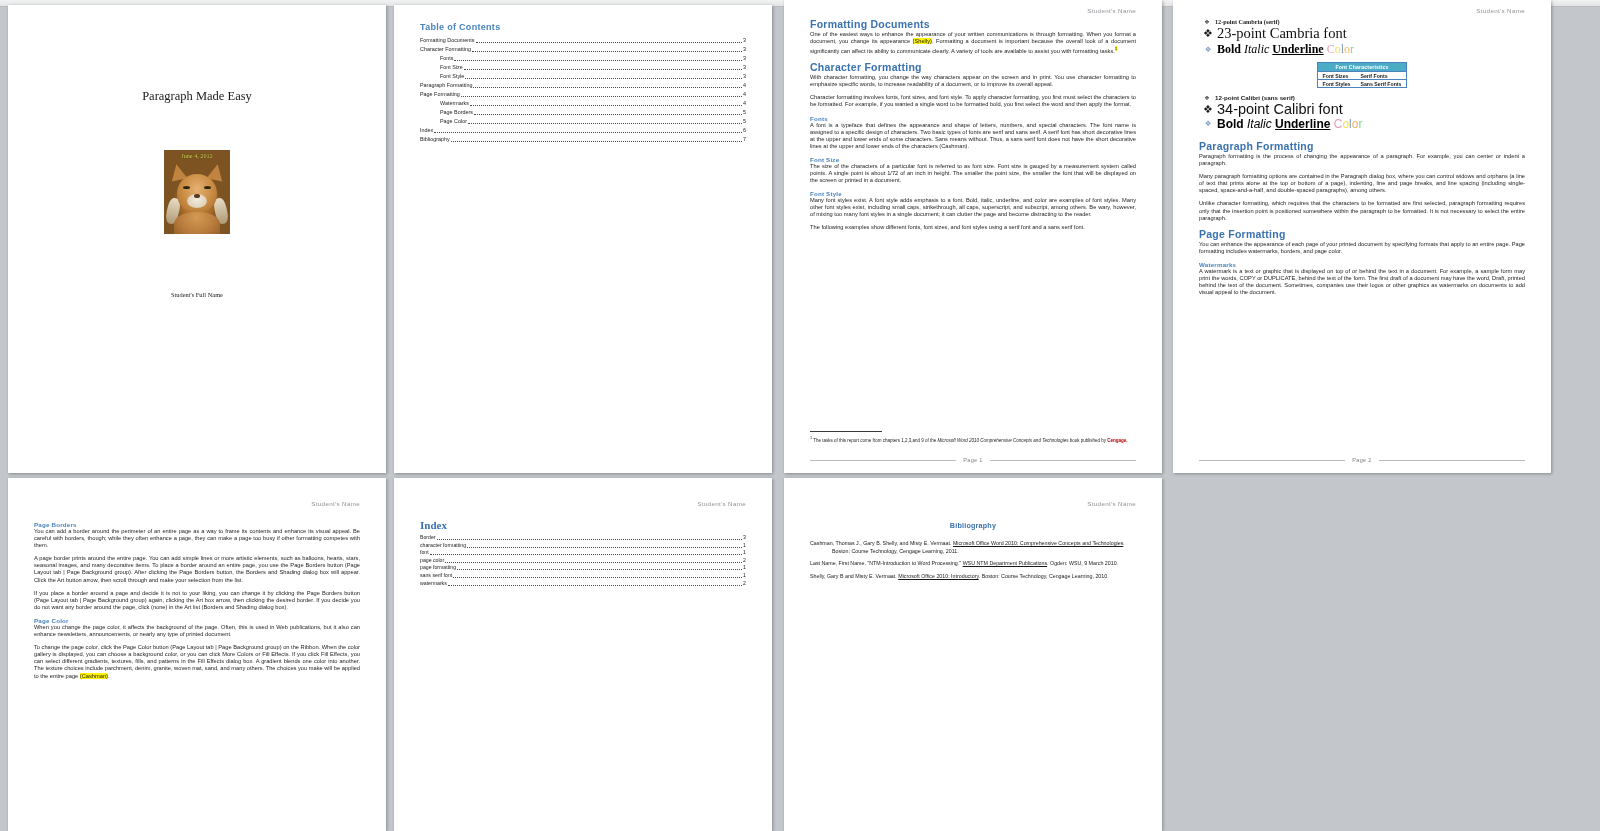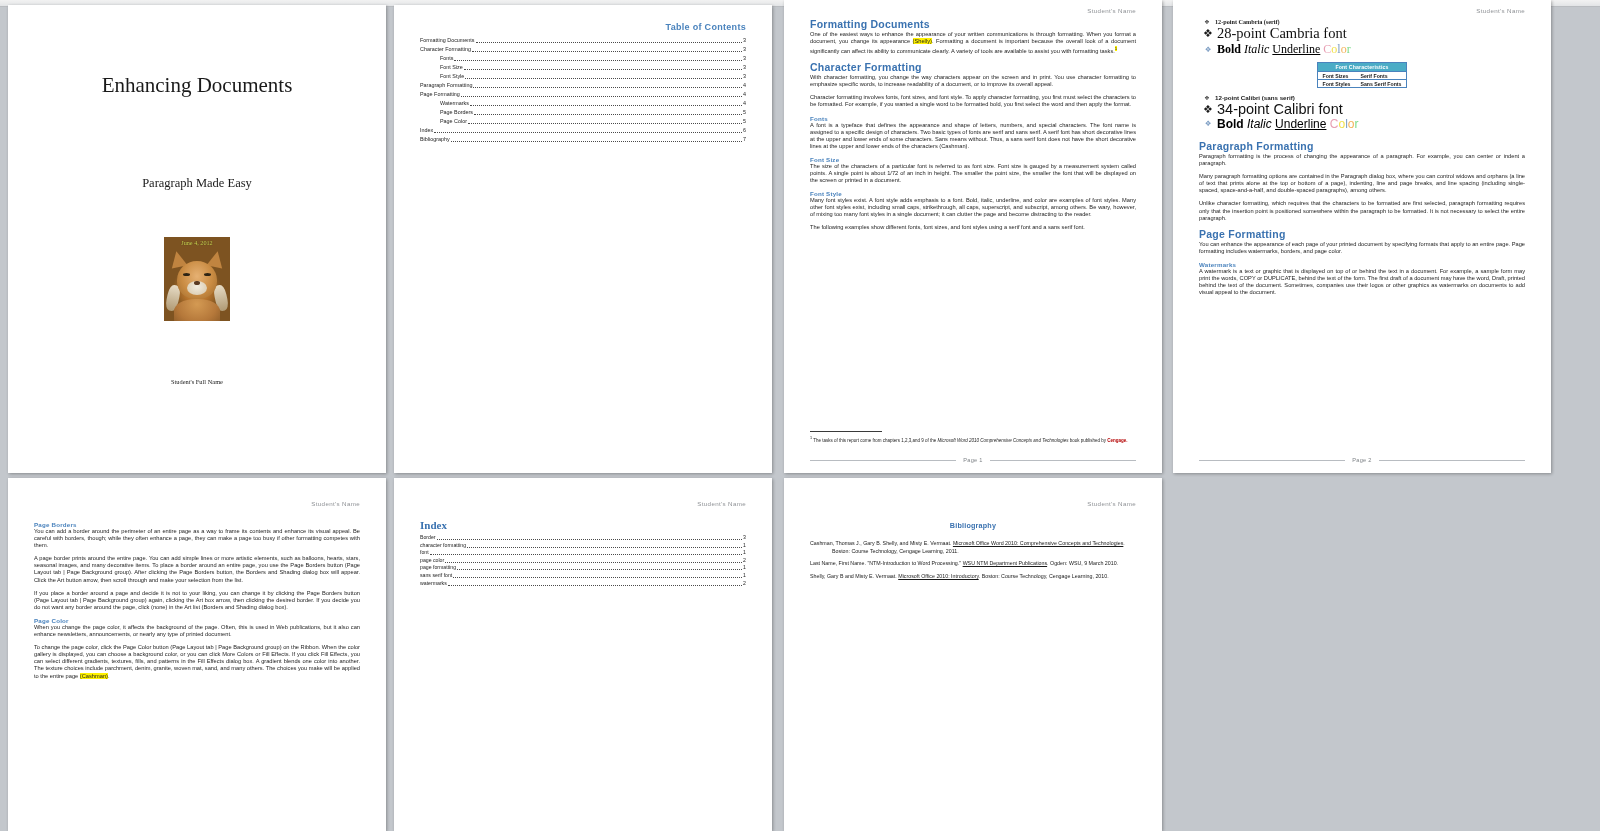--- a/index.html
+++ b/index.html
@@ -162,21 +162,20 @@
     margin-top: 53px;
   }
 
   
   .toc-title {
     color: #4a83bd;
     font-size: 9px;
     font-weight: bold;
     letter-spacing: 0.3px;
     margin: 11px 0 4px 0;
-    text-align: right;
   }
   .idx-title {
     color: #3a72b0;
     font-family: "Liberation Serif", serif;
     font-size: 11px;
     font-weight: bold;
     margin: 12px 0 3px 0;
   }
   .toc-row {
     display: flex;
@@ -225,21 +224,21 @@
     font-size: 14.5px; color: #111;
   }
   .samp-28-sans {
     font-family: "Liberation Sans", sans-serif;
     font-size: 14.5px; color: #111;
   }
   .styles-serif { font-family: "Liberation Serif", serif; font-size: 12px; }
   .styles-sans  { font-family: "Liberation Sans", sans-serif; font-size: 12px; }
   .st-bold { font-weight: bold; text-align: center; }
   .st-ital { font-style: italic; }
-  .st-und  { text-decoration: underline; }
+  .st-und  { text-decoration: underline; font-weight: bold; }
   .c1 { color: #e8a0b4; }
   .c2 { color: #f2e14c; }
   .c3 { color: #7f9fc4; }
   .c4 { color: #f3b25a; }
   .c5 { color: #7ddc8a; }
 
   
   .fc-table {
     margin: 5px auto 6px auto;
     border-collapse: collapse;
@@ -297,21 +296,20 @@
 </style>
 </head>
 <body>
 
 <div id="workspace">
 
   <div id="ruler"></div>
 
   <div class="page" style="left:8px; top:5px; width:378px; height:468px;">
     <div class="pg-inner">
-      <div class="title-main">Enhancing Documents</div>
       <div class="title-sub">Paragraph Made Easy</div>
       <div class="lynx-wrap">
         <div class="lynx">
           <div class="datestamp">June 4, 2012</div>
           <div class="ear-l"></div>
           <div class="ear-r"></div>
           <div class="ruff-l"></div>
           <div class="ruff-r"></div>
           <div class="chest"></div>
           <div class="face"></div>
@@ -431,21 +429,21 @@
   <div class="page" style="left:1173px; top:0px; width:378px; height:473px;">
     <div class="pg-inner">
       <div class="hdr-name">Student's Name</div>
 
       <div class="bullet-line" style="margin-top:4px;">
         <span class="dia small">❖</span>
         <span class="samp-12-serif">12-point Cambria (serif)</span>
       </div>
       <div class="bullet-line">
         <span class="dia big">❖</span>
-        <span class="samp-28-serif">28-point Cambria font</span>
+        <span class="samp-28-serif">23-point Cambria font</span>
       </div>
       <div class="bullet-line">
         <span class="dia mid">❖</span>
         <span class="styles-serif"><span class="st-bold">Bold</span> <span class="st-ital">Italic</span> <span class="st-und">Underline</span> <span><span class="c1">C</span><span class="c2">o</span><span class="c3">l</span><span class="c4">o</span><span class="c5">r</span></span></span>
       </div>
 
       <table class="fc-table">
         <tbody>
             <tr>
           <th colspan="2">Font Characteristics</th>

